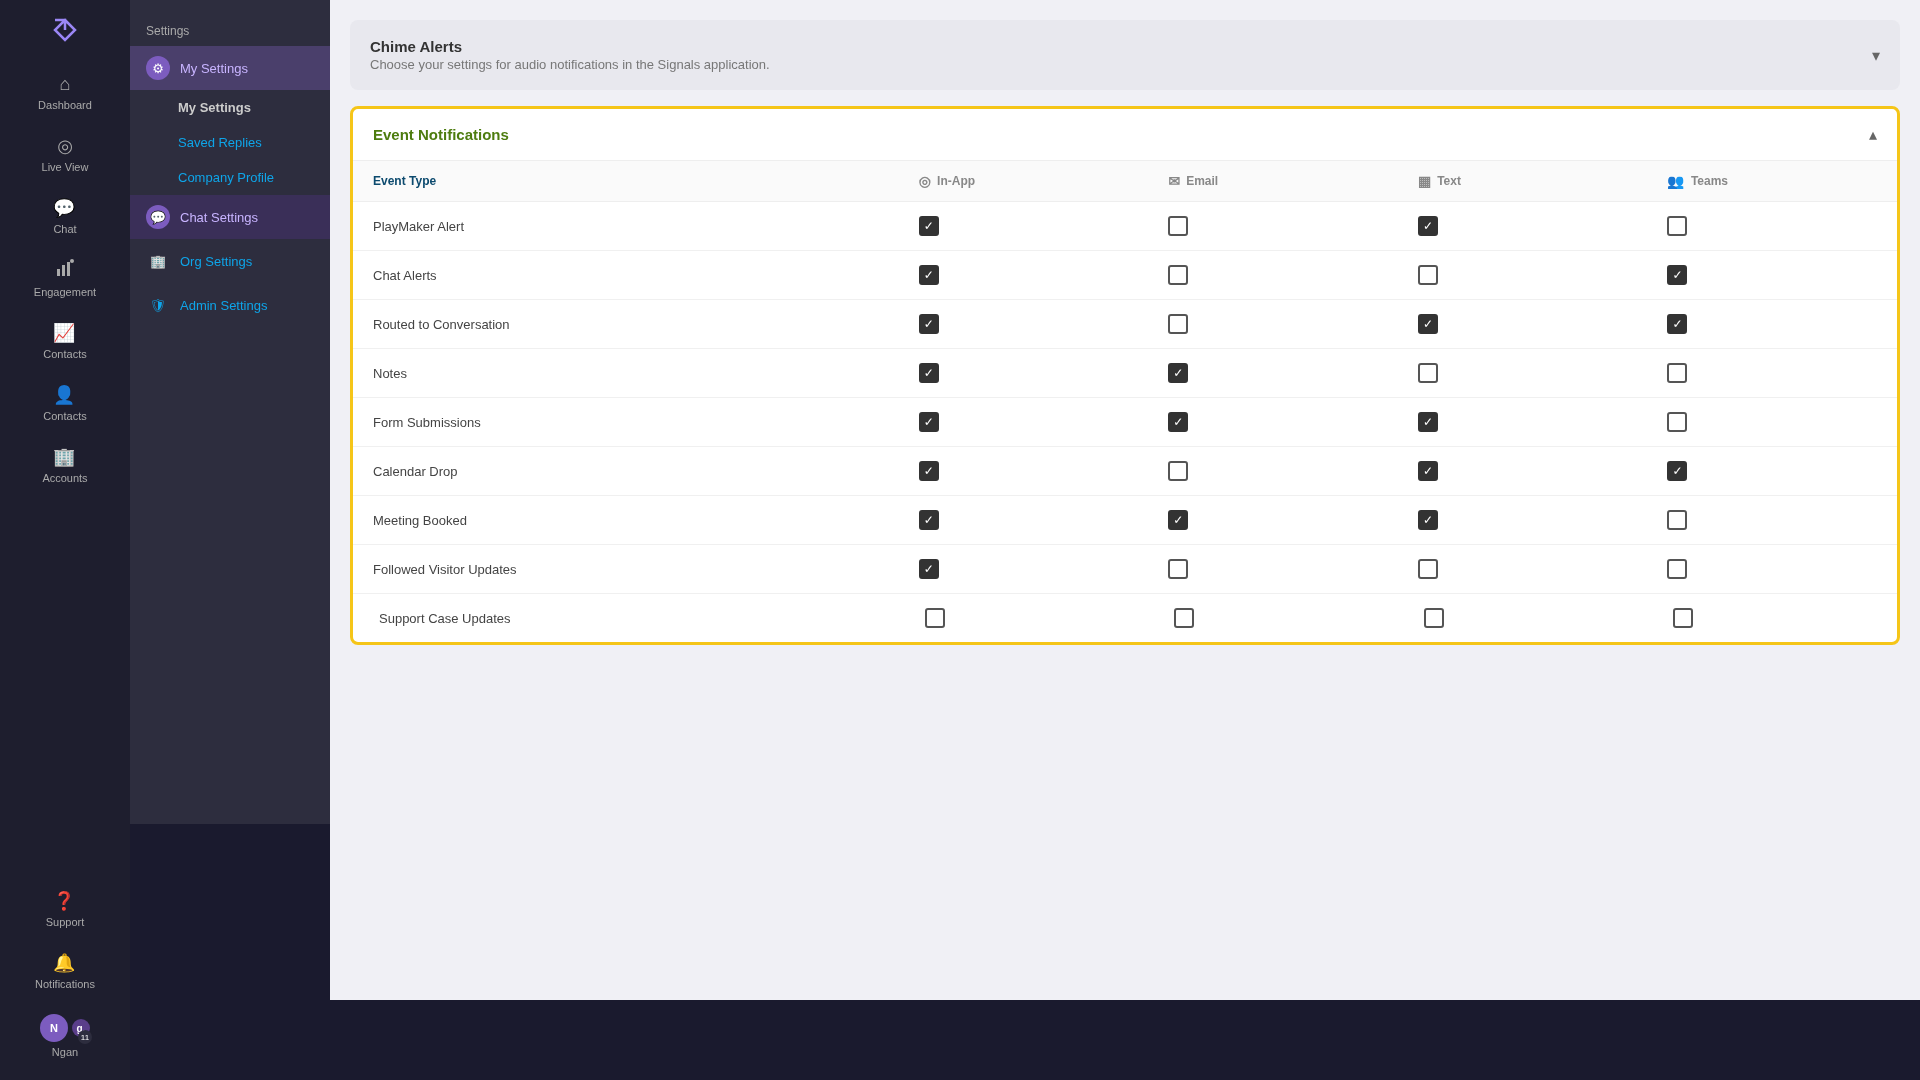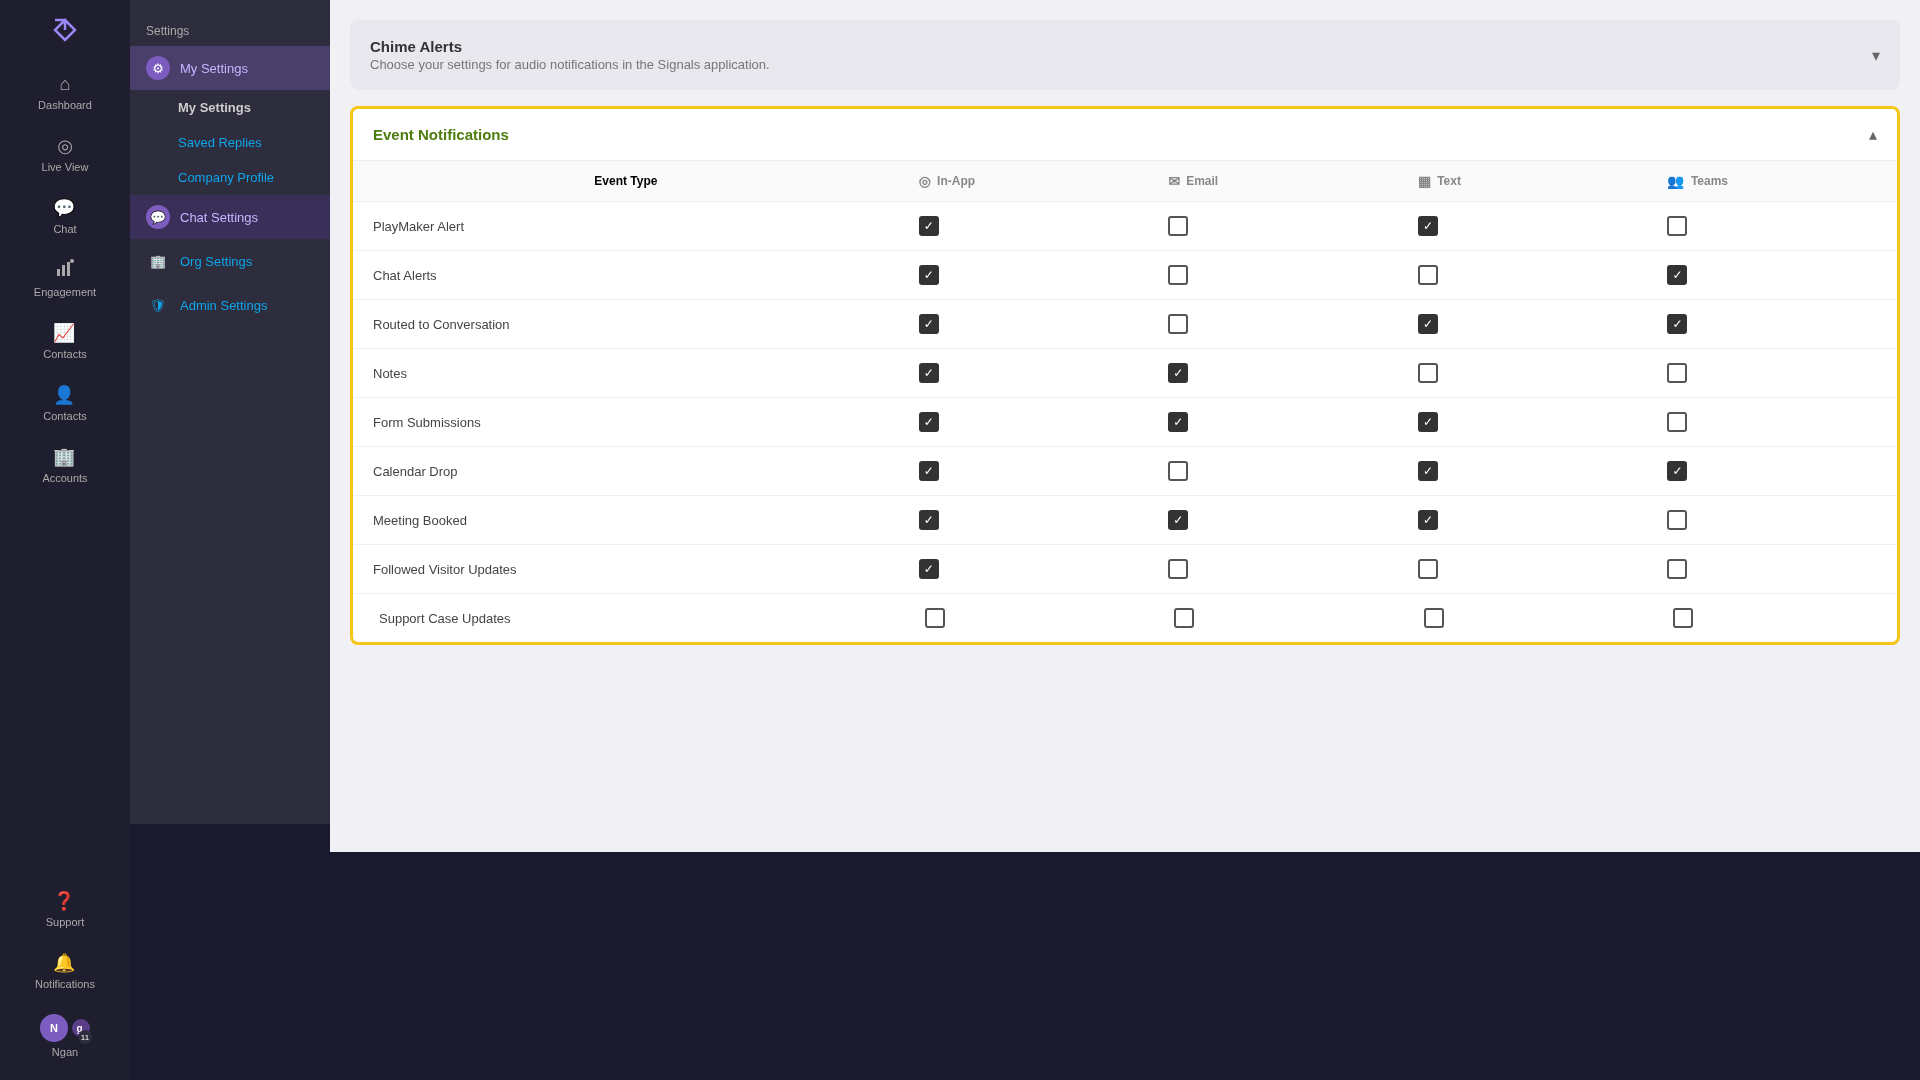--- a/index.html
+++ b/index.html
@@ -47,21 +47,21 @@
       padding: 10px 16px; cursor: pointer; color: #0ea5e9; font-size: 13px;
     }
     .sidebar-item.active { background: #4a3f6b; color: #c8b4ff; }
     .sidebar-item .s-icon { width: 24px; height: 24px; border-radius: 50%; display: flex; align-items: center; justify-content: center; font-size: 13px; }
     .sidebar-item.active .s-icon { background: #7c5cbf; color: white; }
 
     
     .main-content {
       flex: 1;
       background: #f0f0f5;
-      height: 852px;
+      height: 1000px;
       overflow-y: auto;
       padding: 20px;
     }
 
     
     .chime-card {
       background: #e8e8ee;
       border-radius: 8px;
       padding: 18px 20px;
       margin-bottom: 16px;
@@ -85,21 +85,21 @@
       border-bottom: 1px solid #eee;
     }
     .event-card-title { font-size: 15px; font-weight: 600; color: #4d7c0f; }
 
     
     .notif-table { width: 100%; border-collapse: collapse; }
     .notif-table th {
       padding: 12px 20px; text-align: left; font-size: 12px; font-weight: 600;
       color: #888; background: #fafafa; border-bottom: 1px solid #eee;
     }
-    .notif-table th.event-col { color: #000000; text-align: center; }
+    .notif-table th.event-col { color: #0c4a6e; }
     .notif-table td {
       padding: 14px 20px; border-bottom: 1px solid #f0f0f0; font-size: 13px; color: #444;
     }
     .notif-table tr:last-child td { border-bottom: none; padding-left: 26px; }
     .col-event { width: 35%; }
     .col-inapp, .col-email, .col-text, .col-teams { width: 16%; }
 
     .col-header-inner {
       display: flex; align-items: center; gap: 6px;
     }

